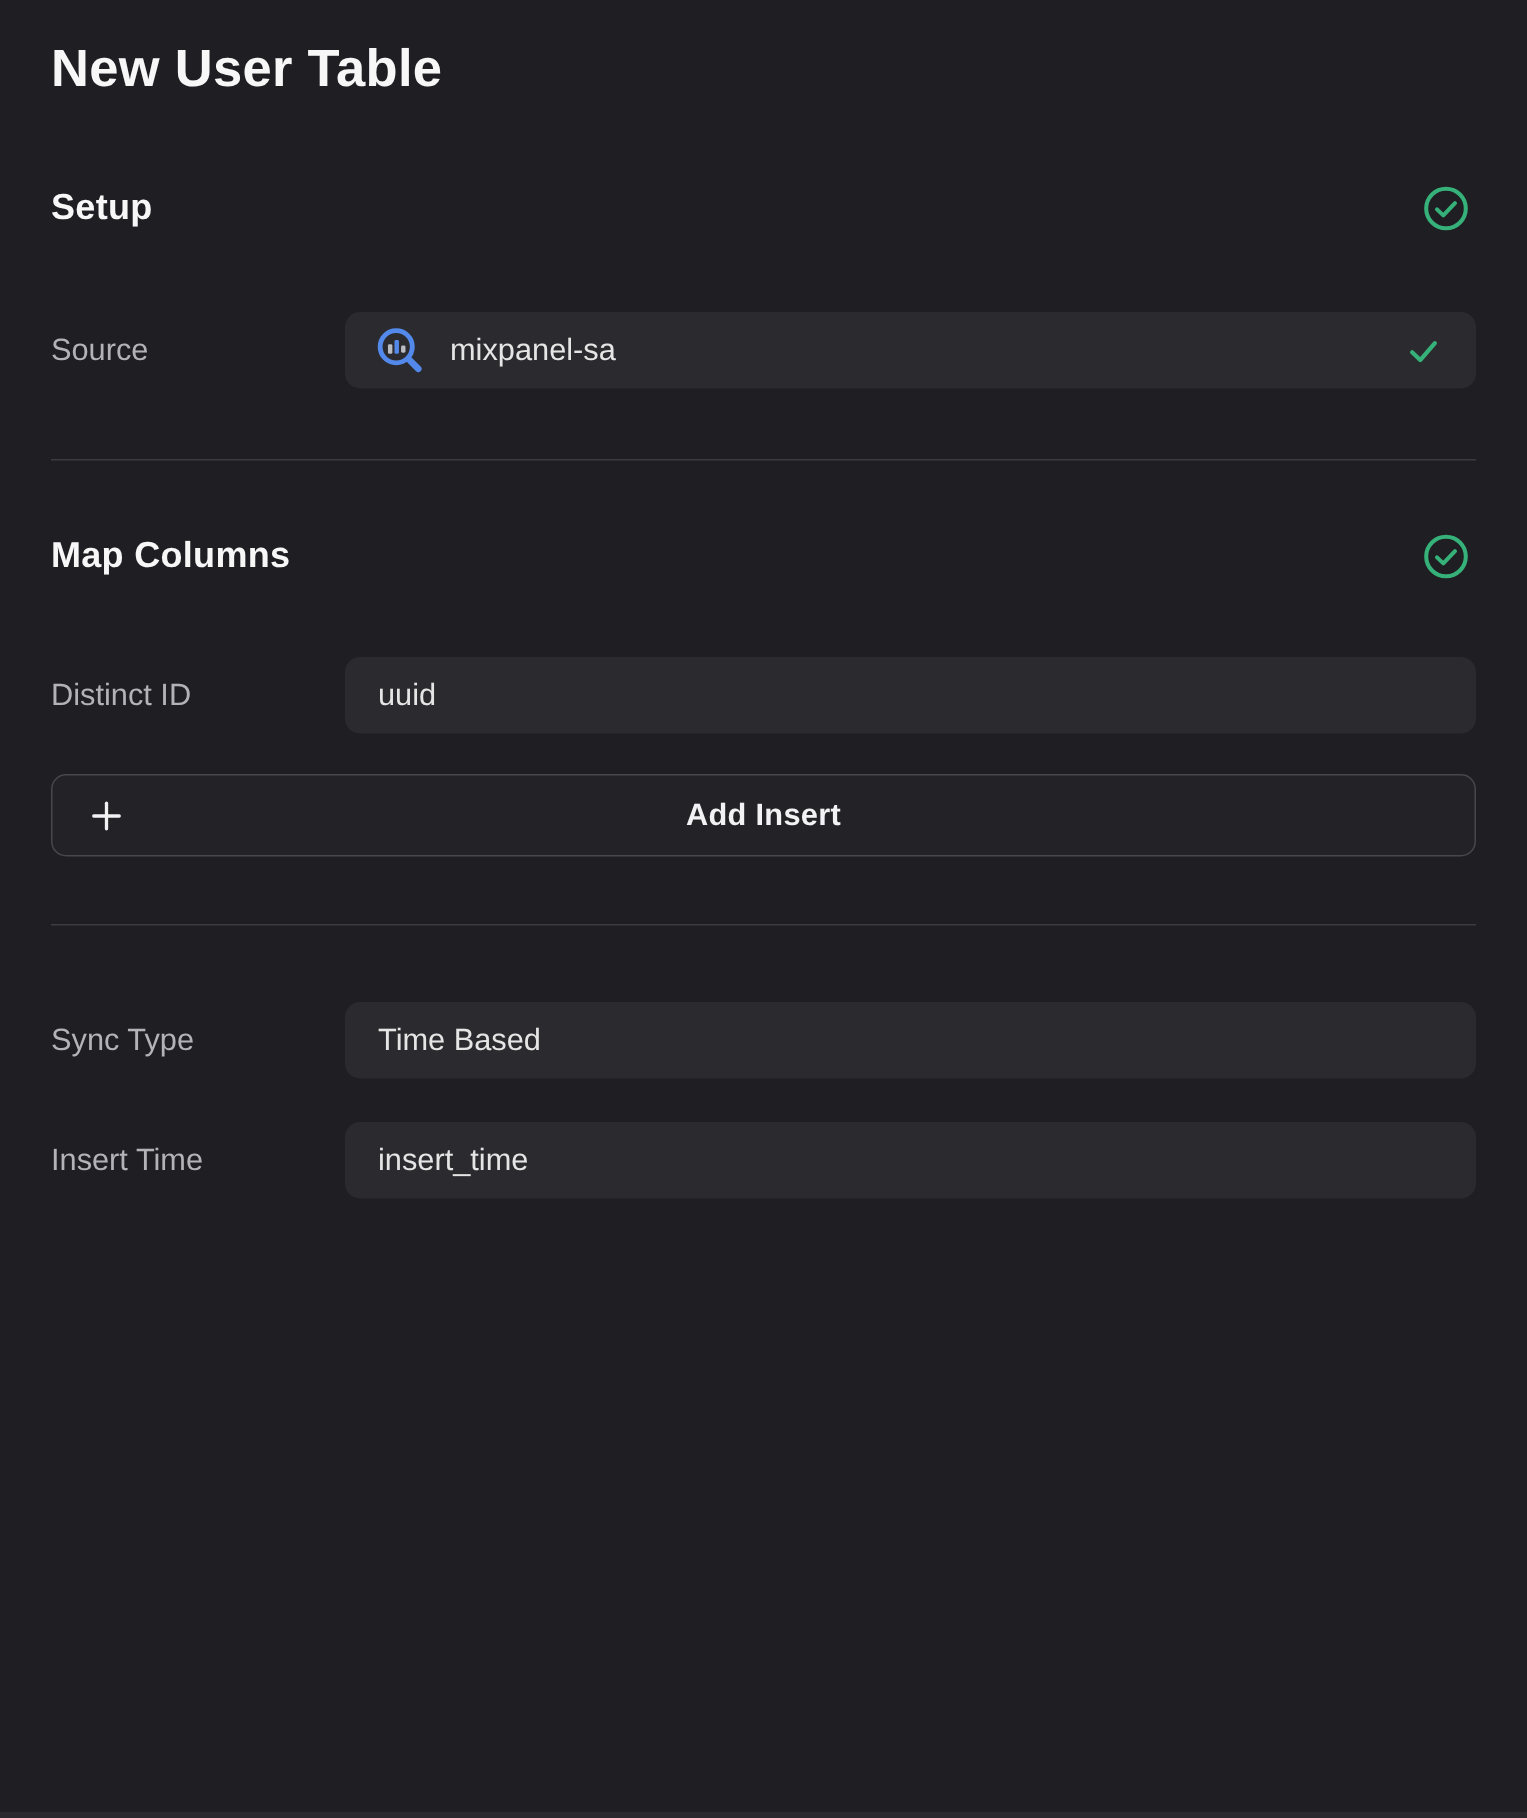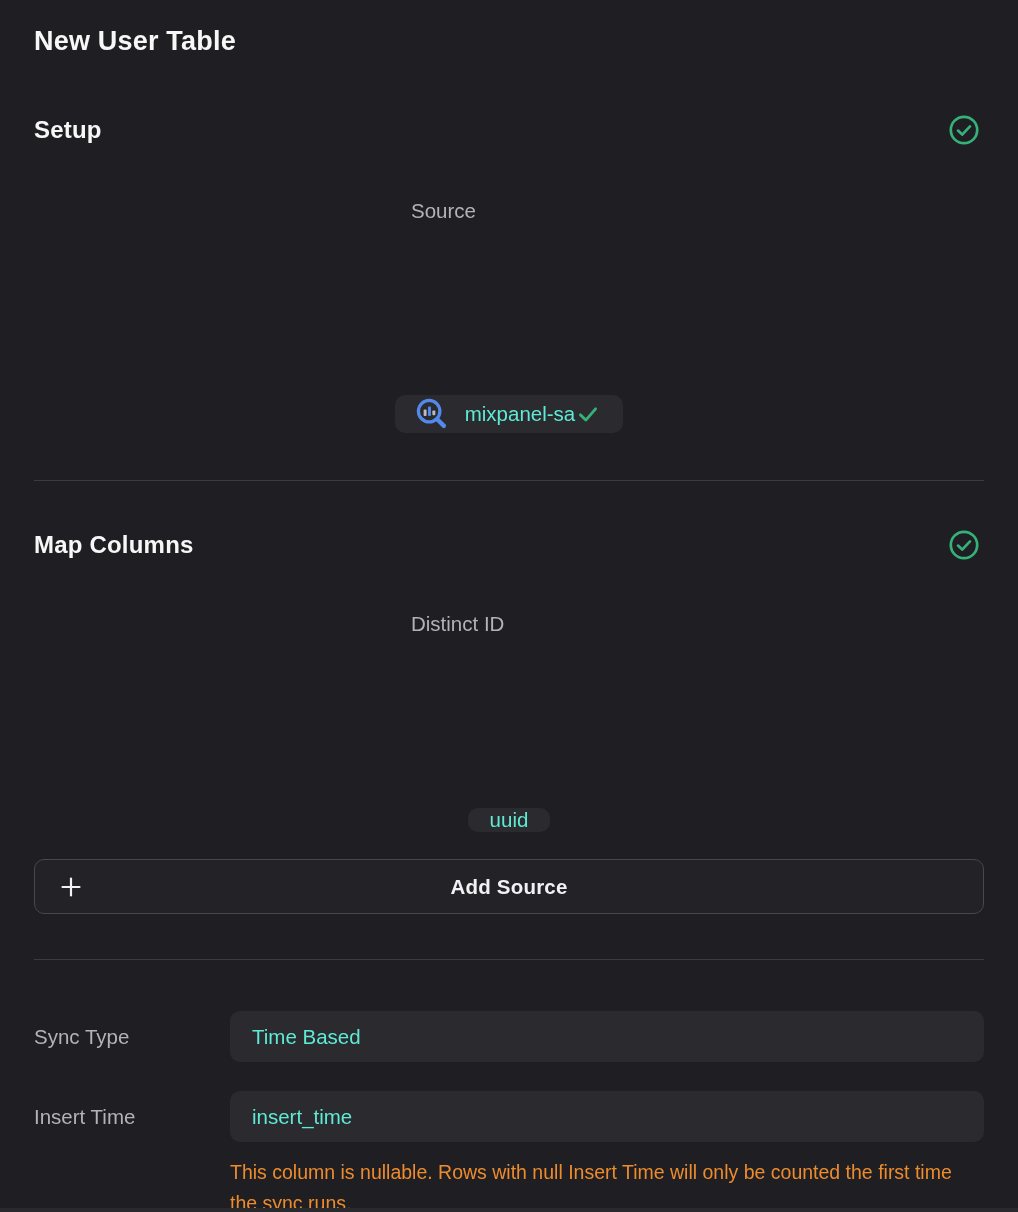--- a/index.html
+++ b/index.html
@@ -8,21 +8,21 @@
     background: #1f1f23;
     font-family: "Liberation Sans", "DejaVu Sans", sans-serif;
     color: #f2f2f4;
     overflow: hidden;
     border-bottom: 4px solid #2a2a2e;
   }
   .container { padding: 0 34px; }
 
   .page-title {
     margin-top: 26px;
-    font-size: 27px;
+    font-size: 35px;
     font-weight: bold;
     color: #f7f7f8;
     letter-spacing: 0.2px;
   }
 
   .section-header {
     display: flex;
     justify-content: space-between;
     align-items: center;
   }
@@ -47,27 +47,27 @@
   }
   .fieldbox {
     flex: 1;
     height: 51px;
     background: #2b2b2f;
     border-radius: 10px;
     display: flex;
     align-items: center;
     padding: 0 22px;
     font-size: 20.5px;
-    color: #5eead4;
+    color: #e5e5e5;
     cursor: pointer;
   }
   .fieldbox .src-icon { width: 38px; height: 38px; margin-left: -4px; margin-right: 14px; flex: 0 0 38px; }
   .fieldbox .valid-check { margin-left: auto; width: 26px; height: 26px; }
 
-  .row-source { margin-top: 53px; flex-direction: column; }
+  .row-source { margin-top: 53px; }
   .row-gap { margin-top: 27px; }
   .row-synctype { margin-top: 51px; }
   .row-inserttime { margin-top: 29px; }
   .row-frequency { margin-top: 28px; }
 
   .divider {
     height: 1px;
     background: #3c3c40;
     margin-top: 47px;
   }
@@ -170,36 +170,35 @@
     </div>
   </div>
 
   <div class="add-mapping-btn">
     <span class="plus">
       <svg viewBox="0 0 24 24" width="24" height="24">
         <line x1="12" y1="3.5" x2="12" y2="20.5" stroke="#f2f2f4" stroke-width="2.2" stroke-linecap="round"></line>
         <line x1="3.5" y1="12" x2="20.5" y2="12" stroke="#f2f2f4" stroke-width="2.2" stroke-linecap="round"></line>
       </svg>
     </span>
-    <span class="btn-label">Add Source</span>
+    <span class="btn-label">Add Insert</span>
   </div>
 
   <div class="divider divider-2"></div>
 
 
   <div class="field-row row-synctype">
     <span class="flabel">Sync Type</span>
     <div class="fieldbox">
       <span>Time Based</span>
     </div>
   </div>
 
   <div class="field-row row-inserttime">
     <span class="flabel">Insert Time</span>
     <div class="fieldbox">
       <span>insert_time</span>
     </div>
   </div>
 
-  <div class="warning-text">This column is nullable. Rows with null Insert Time will only be counted the first time the sync runs.</div>
 
 
 </div>
 
 </body></html>

